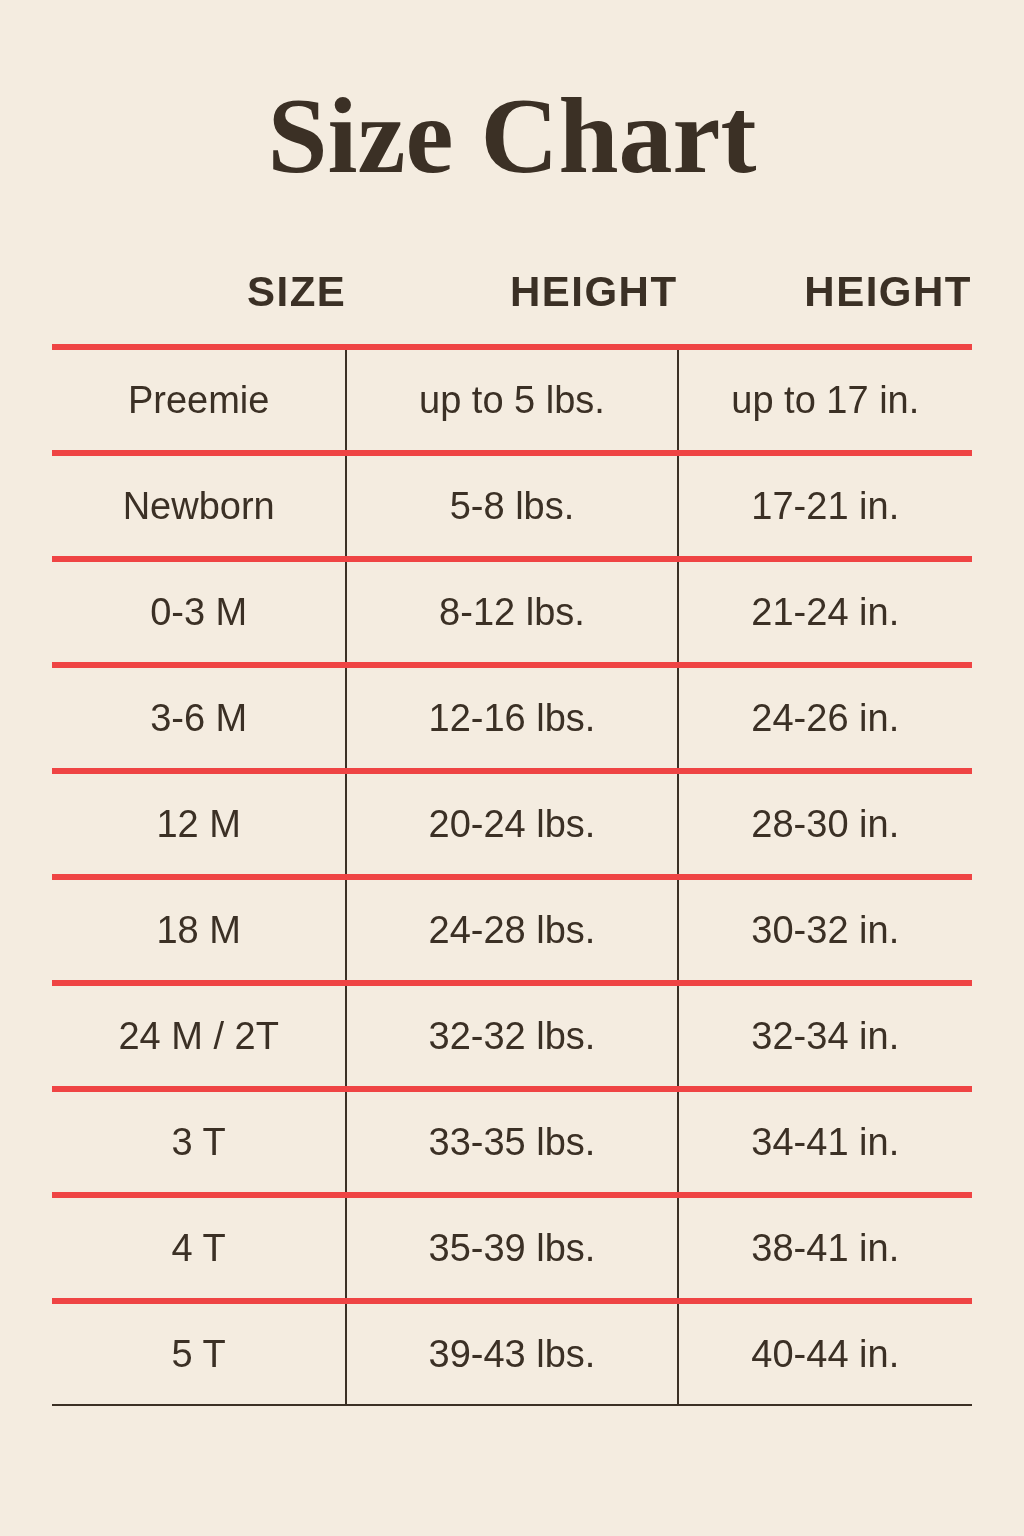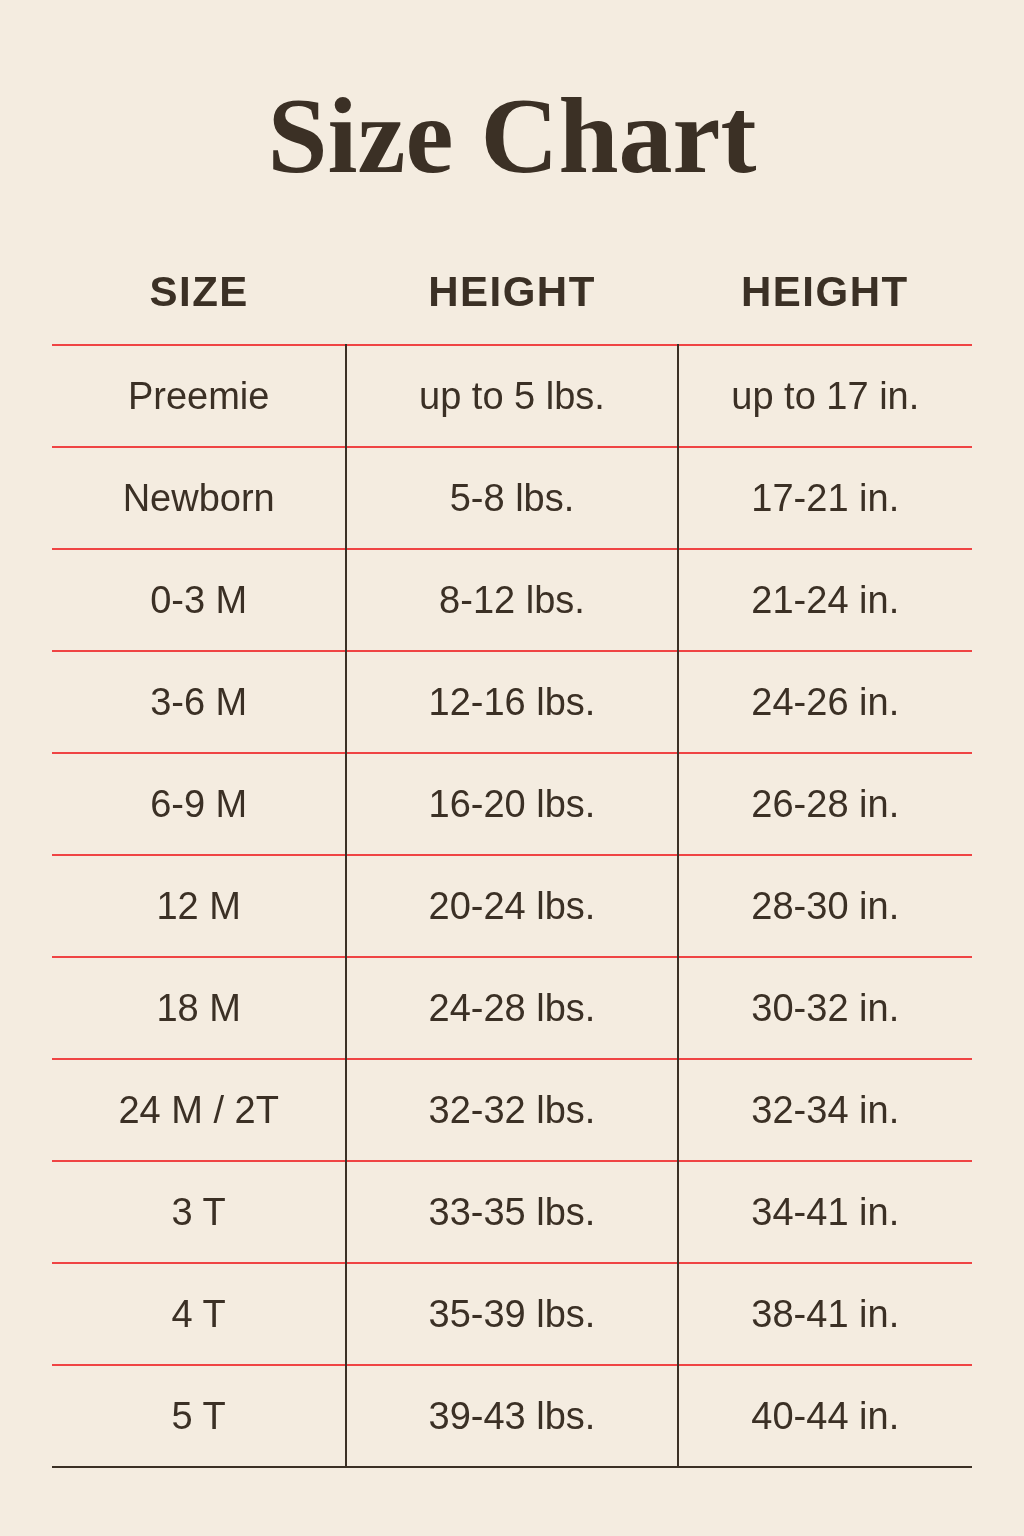--- a/index.html
+++ b/index.html
@@ -39,30 +39,30 @@
     width: 100%;
     border-collapse: collapse;
     table-layout: fixed;
   }
   thead th {
     font-size: 42px;
     font-weight: bold;
     letter-spacing: 1.5px;
     color: #3b3025;
     padding: 0 0 28px 0;
-    text-align: center;
+    text-align: right;
     border: none;
   }
   tbody td {
     font-size: 38px;
     text-align: center;
     color: #3b3025;
     height: 100px;
     padding: 0;
-    border-top: 2px solid #ef4444;
+    border-top: 6px solid #ef4444;
     border-right: 2px solid #3b3025;
     font-weight: 400;
   }
   tbody td:last-child {
     border-right: none;
   }
   tbody tr:last-child td {
     border-bottom: 2px solid #3b3025;
     text-align: center;
   }
@@ -110,25 +110,20 @@
           <td>0-3 M</td>
           <td>8-12 lbs.</td>
           <td>21-24 in.</td>
         </tr>
         <tr>
           <td>3-6 M</td>
           <td>12-16 lbs.</td>
           <td>24-26 in.</td>
         </tr>
         <tr>
-          <td>6-9 M</td>
-          <td>16-20 lbs.</td>
-          <td>26-28 in.</td>
-        </tr>
-        <tr>
           <td>12 M</td>
           <td>20-24 lbs.</td>
           <td>28-30 in.</td>
         </tr>
         <tr>
           <td>18 M</td>
           <td>24-28 lbs.</td>
           <td>30-32 in.</td>
         </tr>
         <tr>

